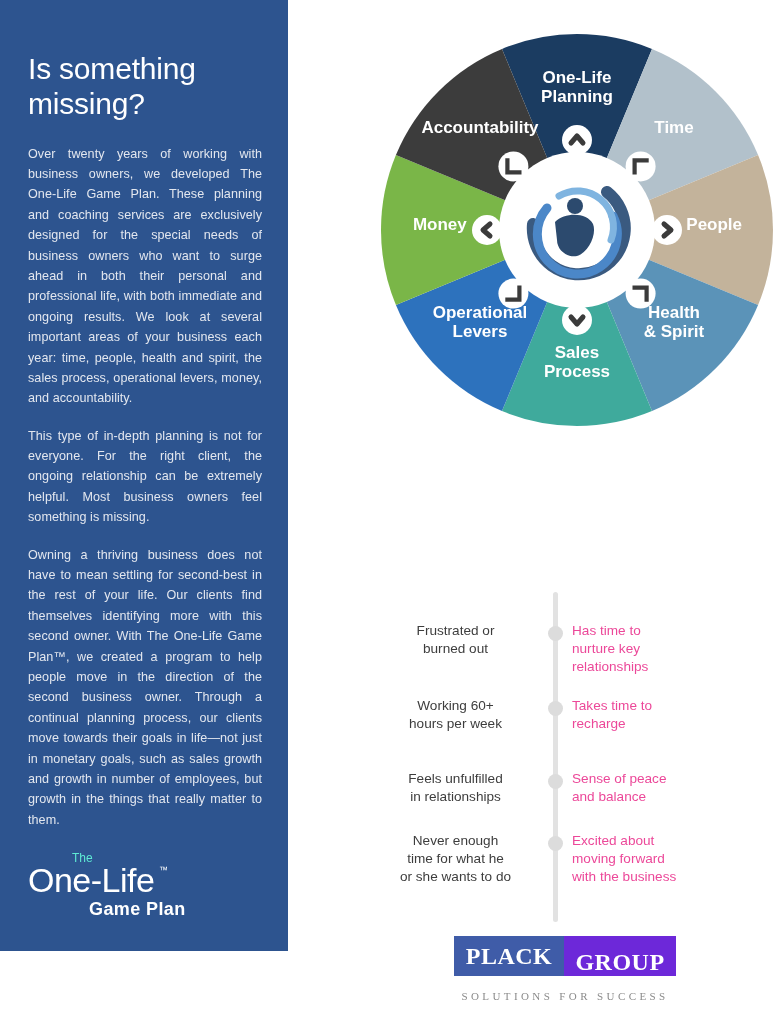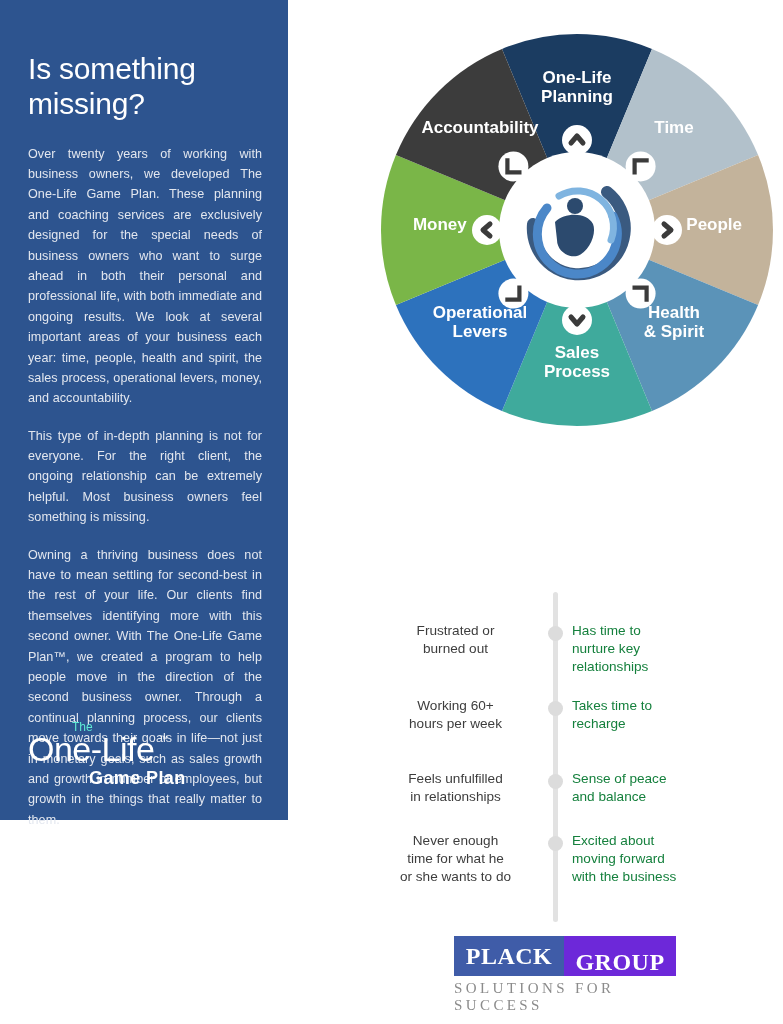--- a/index.html
+++ b/index.html
@@ -7,21 +7,21 @@
     width:783px;height:1024px;
     background:#ffffff;
     font-family:"Liberation Sans", sans-serif;
     overflow:hidden;
     position:relative;
   }
   #page{position:absolute;inset:0;display:flex;}
 
   
   #sidebar{
-    width:288px;height:820px;
+    width:288px;height:951px;
     background:#2d548f;
     box-sizing:border-box;
     padding:52px 26px 12px 28px;
     position:relative;
     flex:0 0 288px;
   }
   #headline{
     color:#ffffff;
     font-size:30px;
     line-height:1.16;
@@ -127,21 +127,21 @@
     background:#dcdcdc;
   }
   .cleft{
     position:absolute;left:0px;width:163px;
     text-align:center;
     font-size:13.6px;line-height:1.33;color:#3d3d3d;
   }
   .cright{
     position:absolute;left:198px;width:200px;
     text-align:left;
-    font-size:13.6px;line-height:1.33;color:#15803d;
+    font-size:13.6px;line-height:1.33;color:#ec4899;
   }
 
   
   #plack{
     position:absolute;
     left:130px;bottom:22px;
     width:240px;height:72px;
   }
   #plack .bar{
     position:absolute;left:10px;top:6px;
@@ -155,24 +155,25 @@
   #plack .bar-gray{
     width:112px;height:40px;background:#6d28d9;
     display:flex;align-items:flex-end;justify-content:center;
   }
   #plack .pw{
     color:#ffffff;
     font-family:"Liberation Serif", serif;
     font-size:24px;font-weight:bold;letter-spacing:0.5px;
   }
   #plack .tag{
-    position:absolute;left:10px;top:50px;width:222px;
+    position:absolute;left:10px;top:60px;width:222px;
+    text-align:center;
     color:#8b8b8b;
     font-family:"Liberation Serif", serif;
-    font-size:15px;letter-spacing:3.4px;
+    font-size:11px;letter-spacing:3.4px;
   }
 </style>
 </head>
 <body>
 
 <div id="page">
 
   <aside id="sidebar">
     <h1 id="headline">Is something
 missing?</h1>

